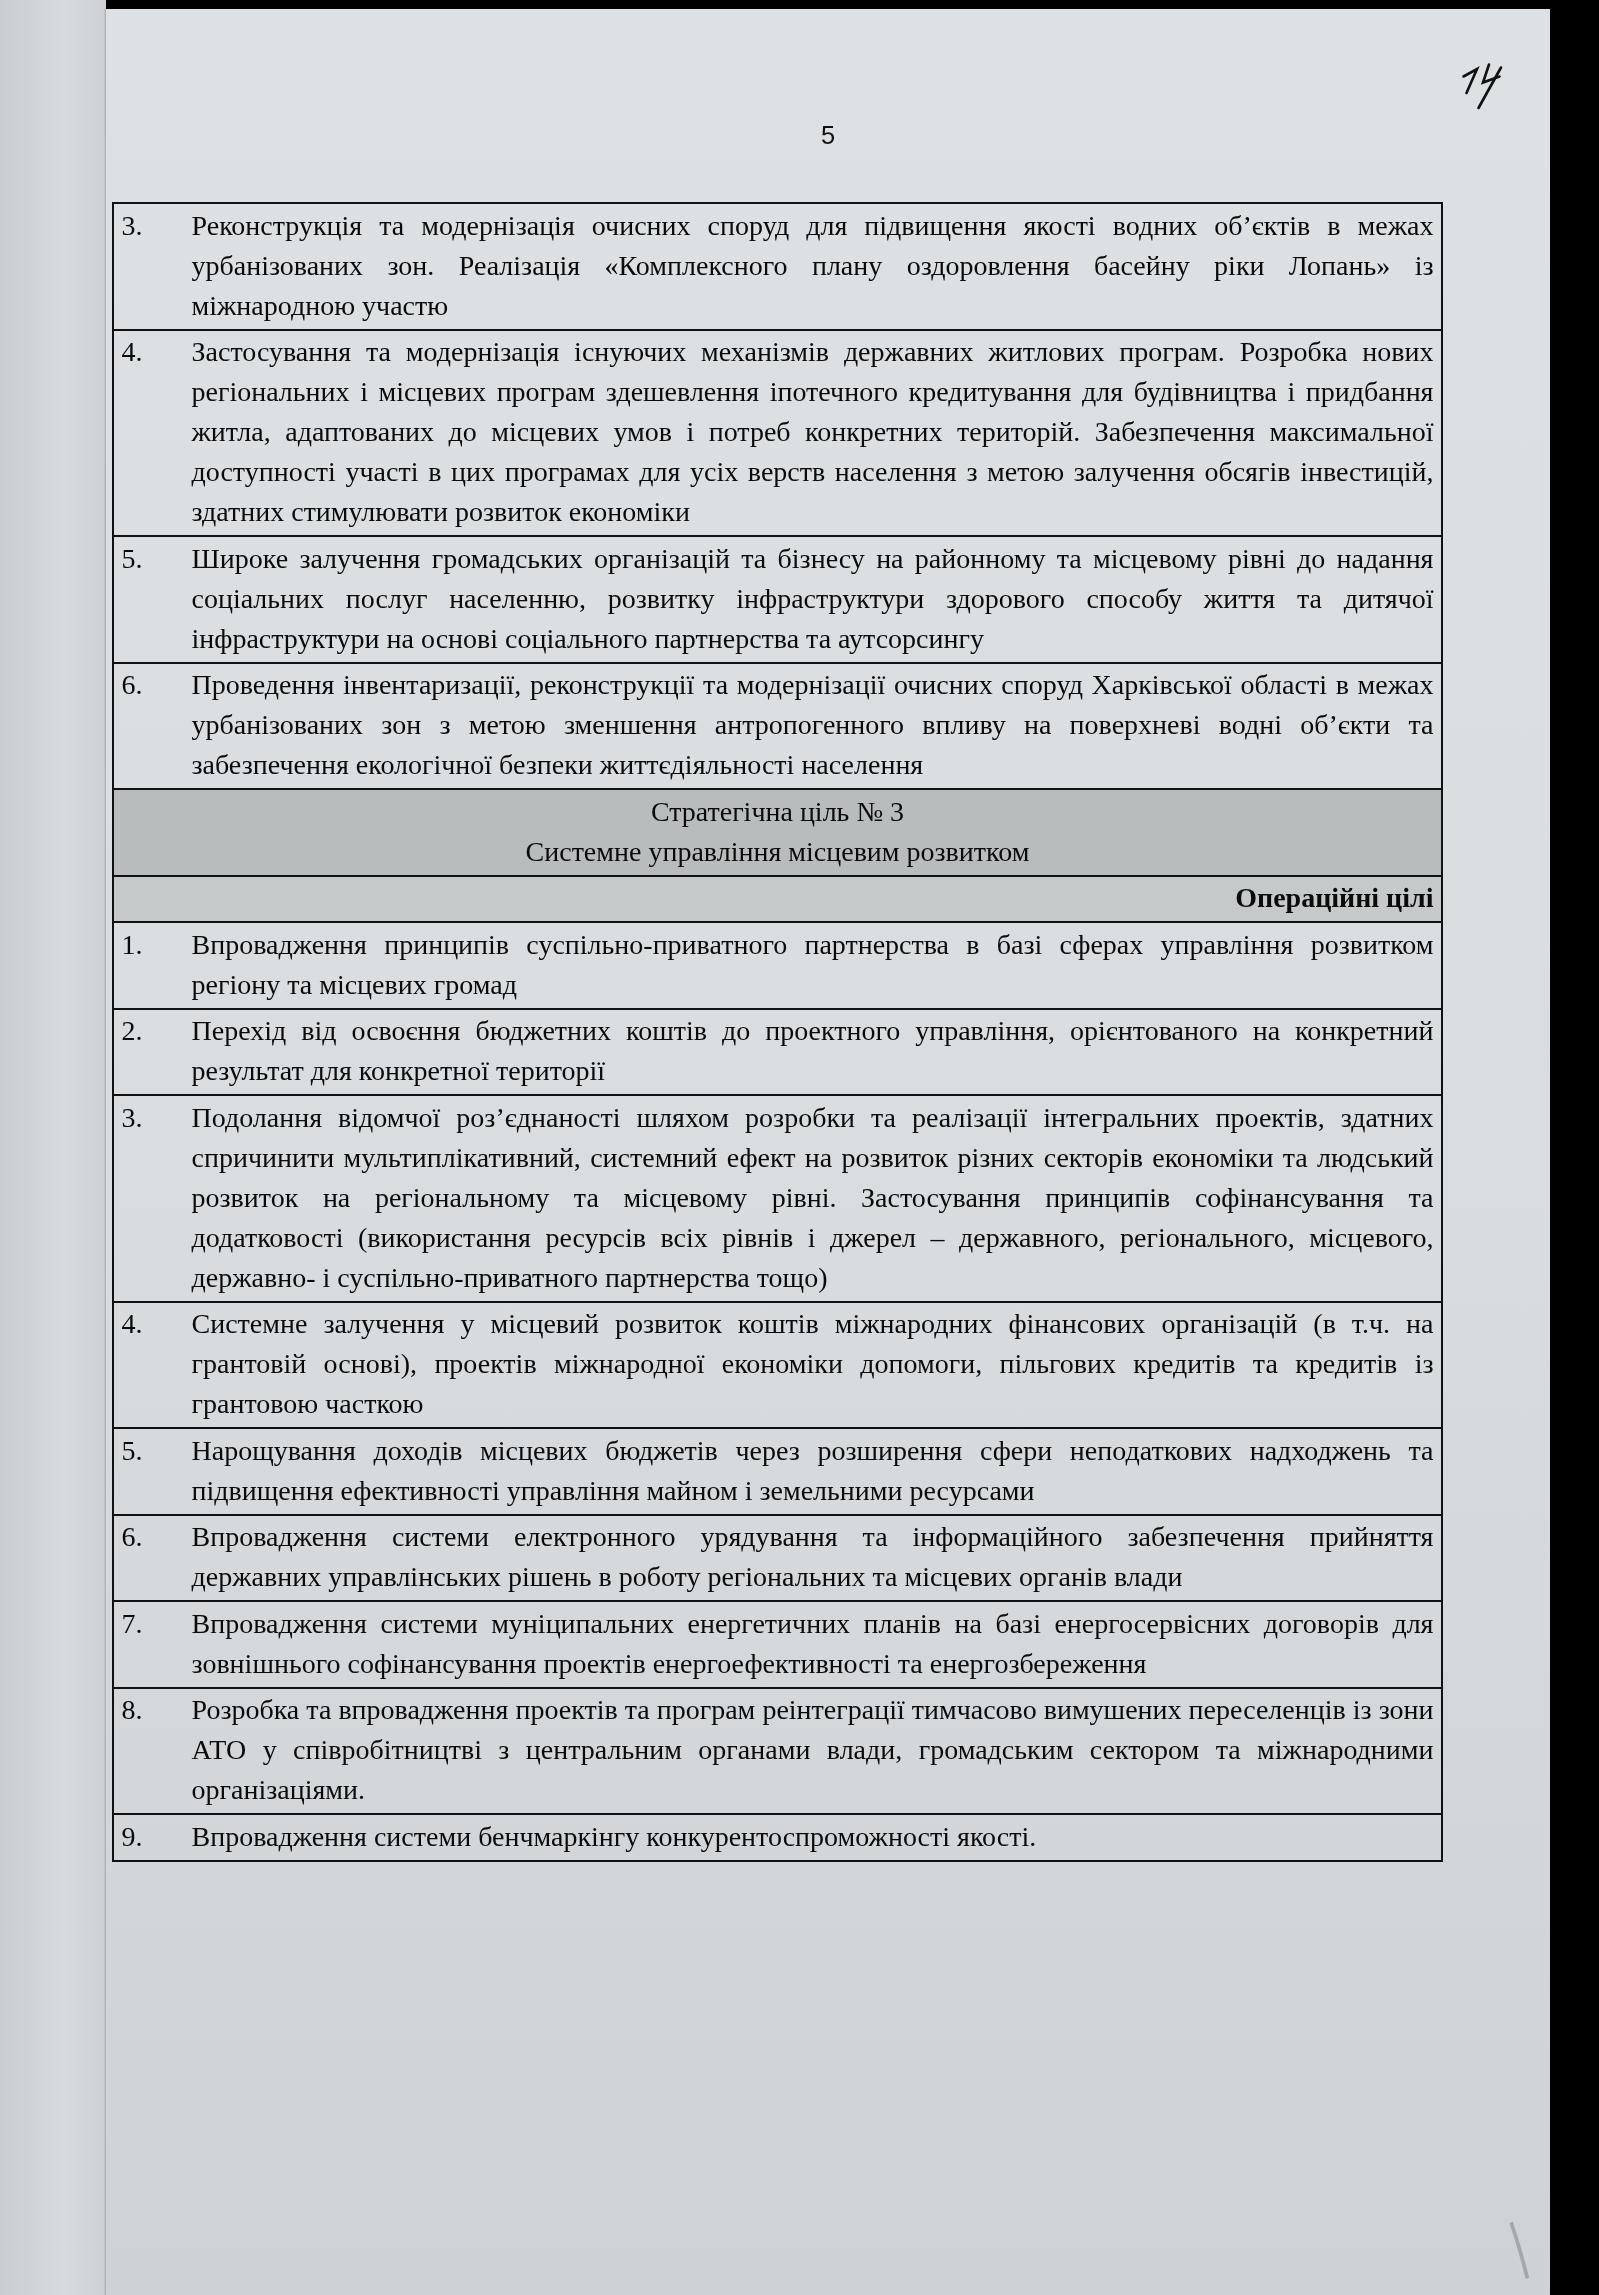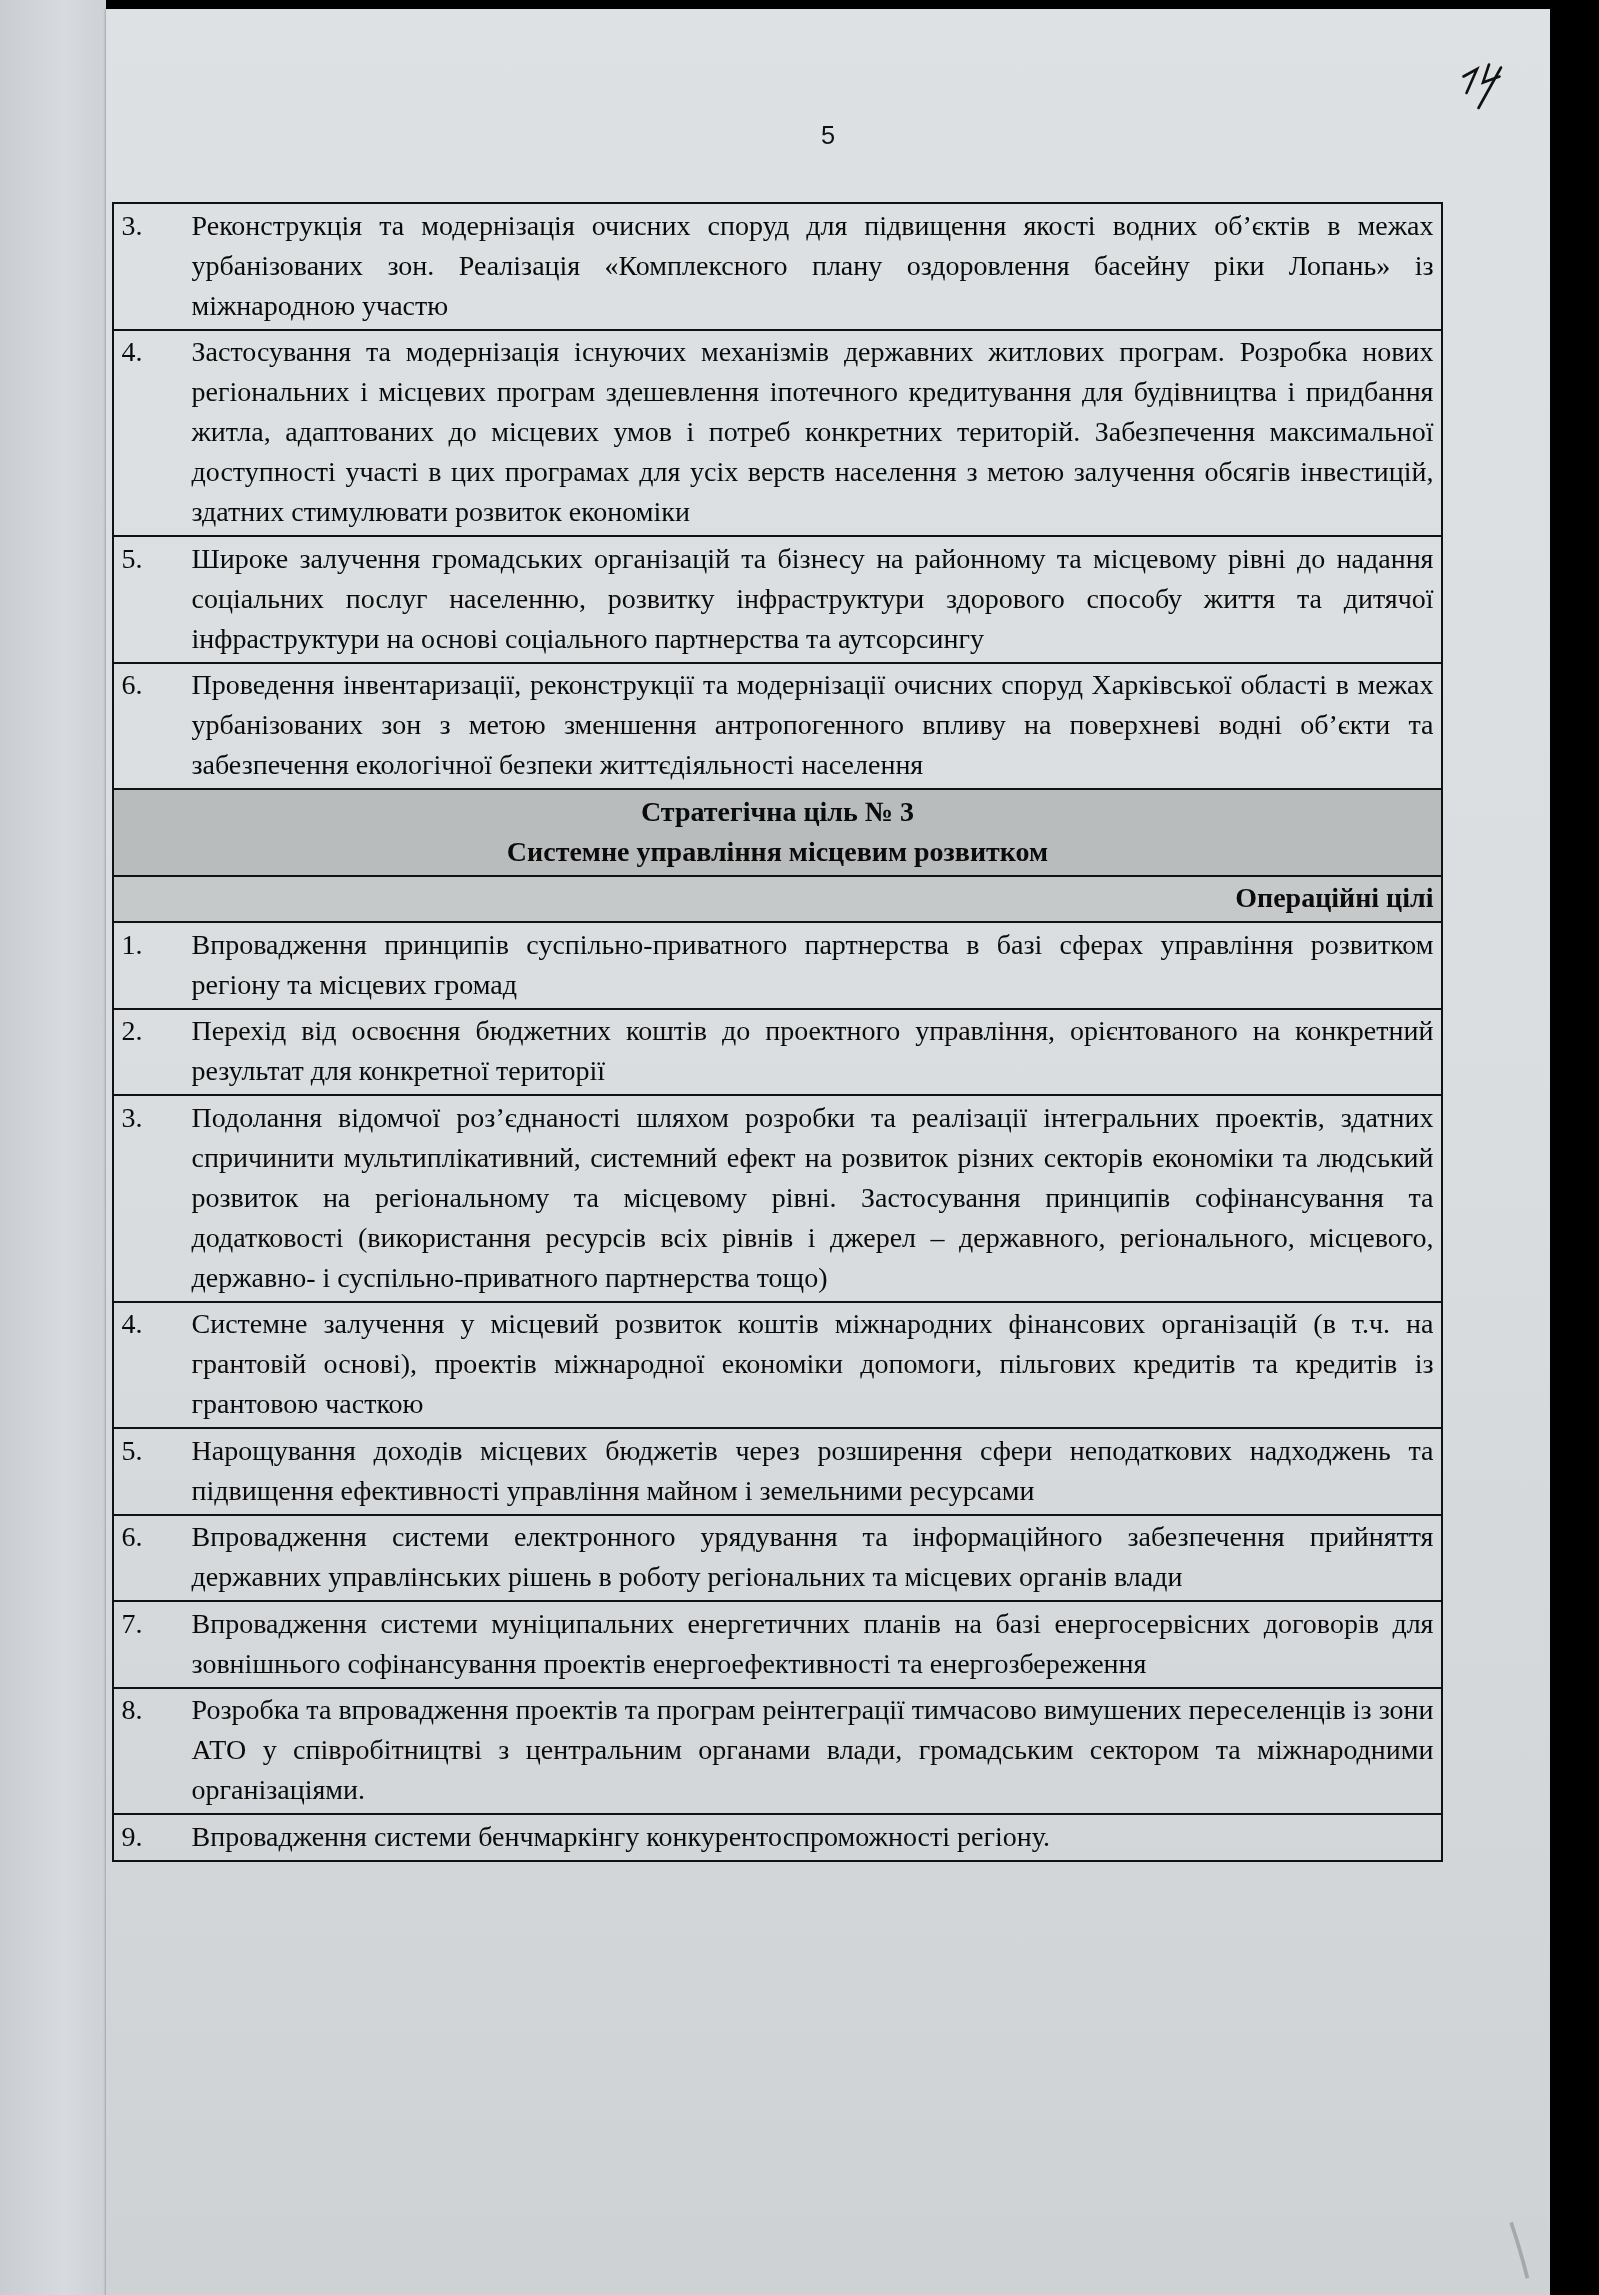--- a/index.html
+++ b/index.html
@@ -31,21 +31,21 @@
   }
   table.goals td {
     border: 2.2px solid #111; padding: 1.5px 7.5px 3px 7.5px;
     font-size: 28px; line-height: 40px; vertical-align: top;
   }
   .row-item td { background: transparent; }
   .item-wrap { display: flex; }
   .item-num { flex: 0 0 54px; }
   .item-text { flex: 1; text-align: justify; margin-left: 16px; }
   .goal-header td {
-    background: #b9bcbd; text-align: center; font-weight: bold;
+    background: #b9bcbd; text-align: center; font-weight: normal;
     line-height: 42px; padding: 3px 7.5px;
   }
   .subheader td {
     background: #c6c9ca; text-align: right; font-weight: bold;
     line-height: 36px; padding: 0 7.5px;
   }
   .corner-mark {
     position: absolute; left: 1399px; top: 2206px; width: 30px; height: 67px;
   }
 </style>
@@ -171,21 +171,21 @@
             <div class="item-wrap">
         <span class="item-num">8.</span>
         <span class="item-text">Розробка та впровадження проектів та програм реінтеграції тимчасово вимушених переселенців із зони АТО у співробітництві з центральним органами влади, громадським сектором та міжнародними організаціями.</span>
       </div>
           </td>
         </tr>
       <tr class="row-item">
           <td>
             <div class="item-wrap">
         <span class="item-num">9.</span>
-        <span class="item-text">Впровадження системи бенчмаркінгу конкурентоспроможності регіону.</span>
+        <span class="item-text">Впровадження системи бенчмаркінгу конкурентоспроможності якості.</span>
       </div>
           </td>
         </tr>
     </tbody>
   </table>
 
   <svg class="corner-mark" viewBox="0 0 40 90">
     <path d="M8 10 Q20 45 30 85" fill="none" stroke="rgba(90,90,100,0.35)" stroke-width="5"></path>
   </svg>
 </div>

